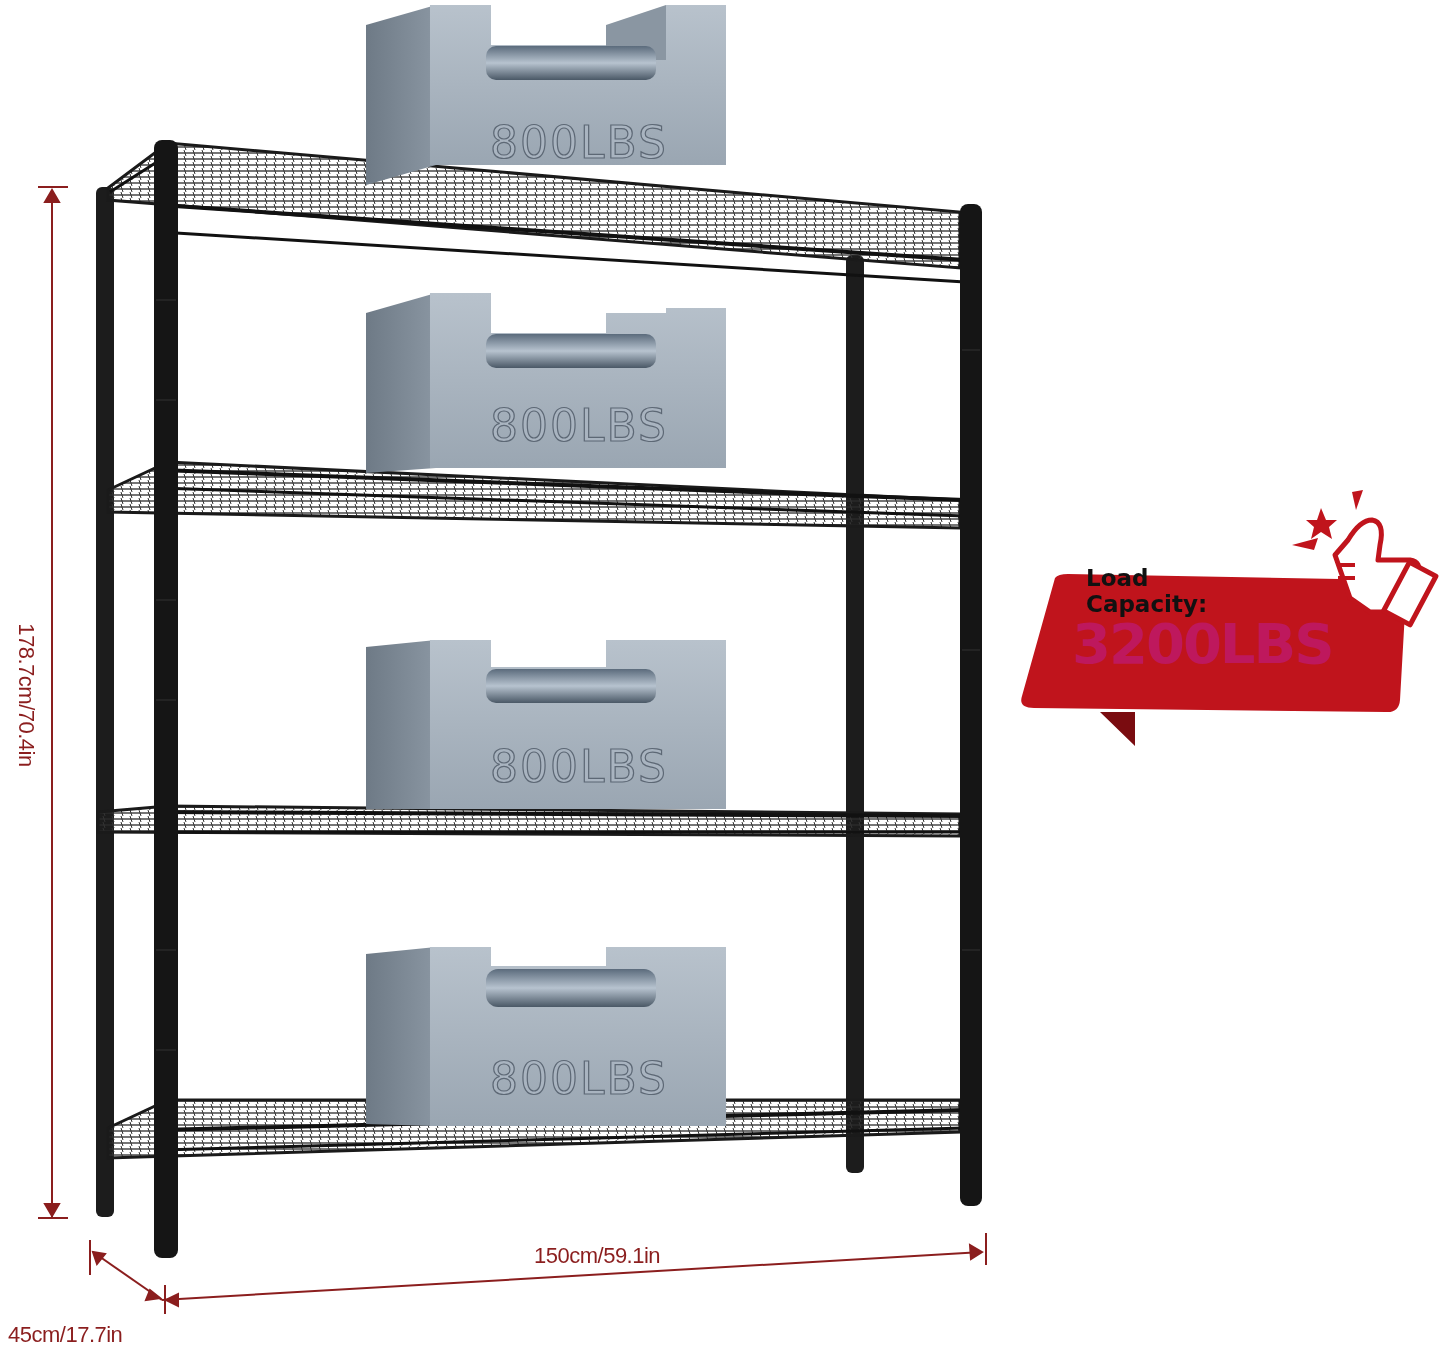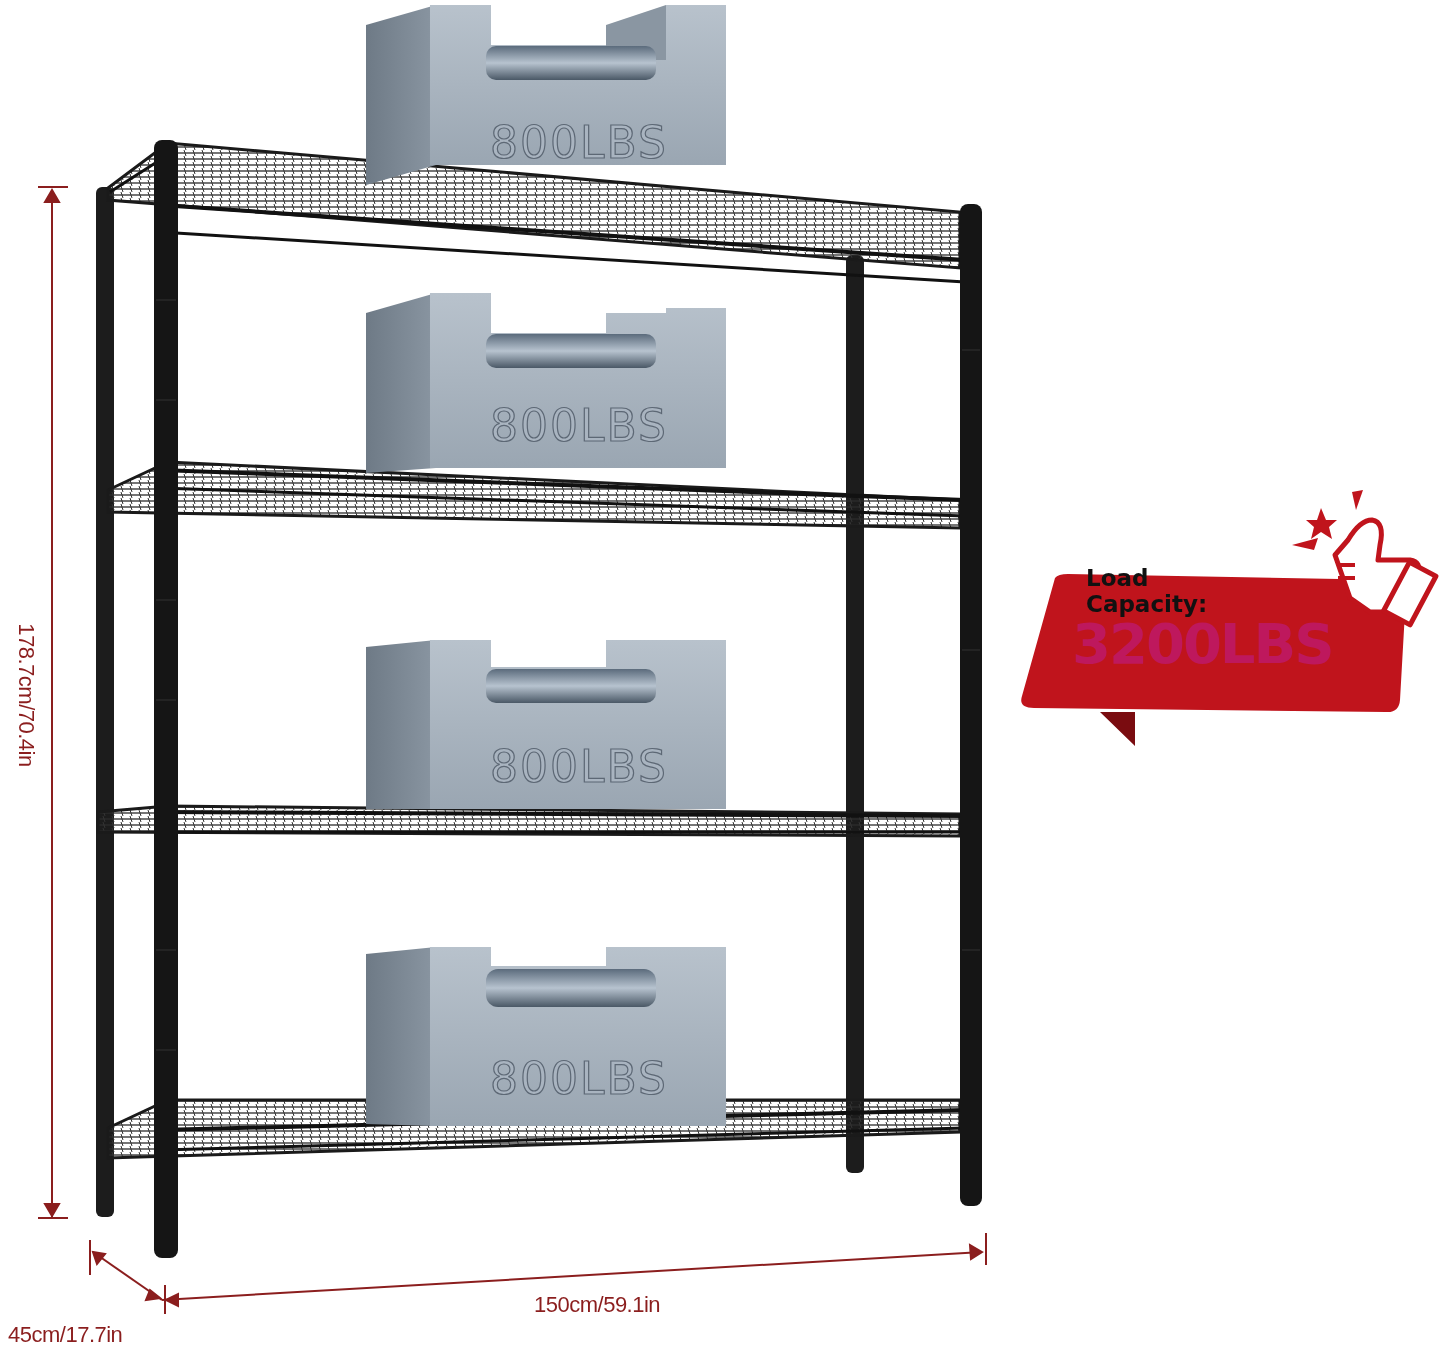--- a/index.html
+++ b/index.html
@@ -1,20 +1,20 @@
 <!DOCTYPE html>
 <html><head>
 <meta charset="utf-8">
 <style>
   html, body { margin: 0; padding: 0; background: #ffffff; }
   body { width: 1445px; height: 1352px; position: relative; overflow: hidden; font-family: "Liberation Sans", sans-serif; }
   .canvas { position: absolute; left: 0; top: 0; width: 1204px; height: 1352px; }
   .dim-label { position: absolute; color: #8b1e1e; font-family: "Liberation Sans Narrow", "Liberation Sans", sans-serif; font-size: 22px; letter-spacing: -0.5px; }
   .dim-height { left: 26px; top: 695px; transform: translate(-50%, -50%) rotate(90deg); white-space: nowrap; }
-  .dim-width { left: 534px; top: 1292px; }
+  .dim-width { left: 534px; top: 1243px; }
   .dim-depth { left: 8px; top: 1322px; }
   .weight-text { font-family: "DejaVu Sans", sans-serif; font-size: 44px; fill: #a9b4c0; stroke: #5d6875; stroke-width: 1.2; letter-spacing: 2px; }
   .load-title { position: absolute; left: 1086px; top: 533px; font-family: "DejaVu Sans", sans-serif; font-weight: bold; font-size: 23px; color: #111; margin-top: 32px; }
   .load-value { position: absolute; left: 1072px; top: 611px; font-family: "DejaVu Sans", sans-serif; font-weight: bold; font-size: 56px; color: #be185d; letter-spacing: -2px; }
 </style>
 </head>
 <body>
 
 <div class="canvas">
   <svg width="1445" height="1352" viewBox="0 0 1445 1352" xmlns="http://www.w3.org/2000/svg">

